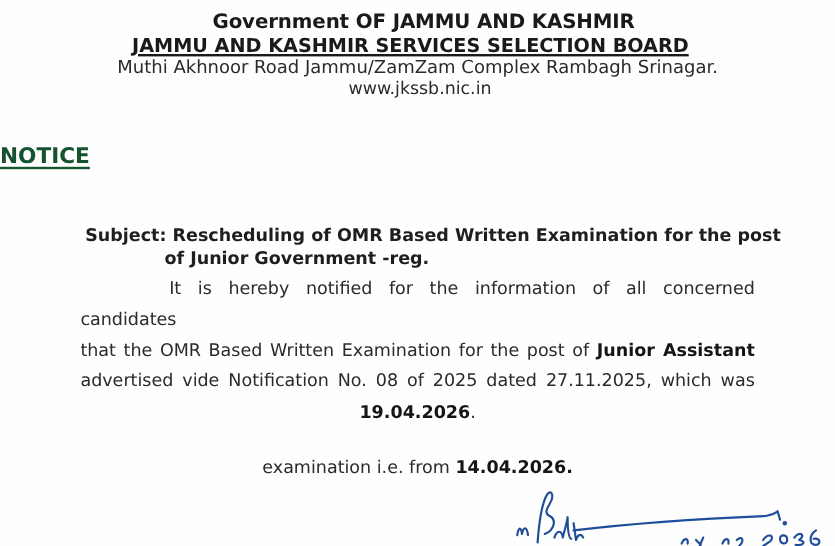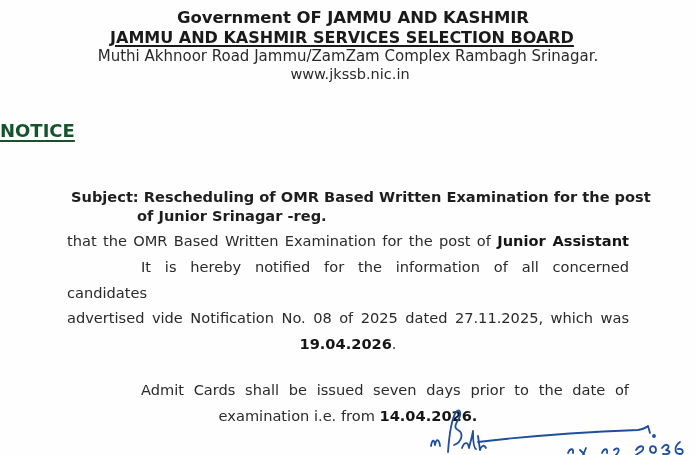--- a/index.html
+++ b/index.html
@@ -130,32 +130,31 @@
   <div class="hdr-line hdr-gov">Government OF JAMMU AND KASHMIR</div>
   <div class="hdr-line hdr-board"><span>JAMMU AND KASHMIR SERVICES SELECTION BOARD</span></div>
   <div class="hdr-line hdr-addr">Muthi Akhnoor Road Jammu/ZamZam Complex Rambagh Srinagar.</div>
   <div class="hdr-line hdr-web">www.jkssb.nic.in</div>
 
   <div class="notice-title"><span>NOTICE</span></div>
 
   <div class="subject">
     <span>Subject:</span>
     <span>Rescheduling of OMR Based Written Examination for the post</span>
-    <span class="sub2">of Junior Srinagar -reg.</span>
+    <span class="sub2">of Junior Government -reg.</span>
   </div>
 
   <div class="para para1">
+    <span class="jl"><span class="indent"></span><span>It is hereby notified for the information of all concerned candidates</span></span>
     <span class="jl"><span>that the OMR Based Written Examination for the post of</span> <span class="b">Junior Assistant</span></span>
-    <span class="jl"><span class="indent"></span><span>It is hereby notified for the information of all concerned candidates</span></span>
     <span class="jl">advertised vide Notification No. 08 of 2025 dated 27.11.2025, which was</span>
     <span class="ll"><span class="b">19.04.2026</span><span>.</span></span>
   </div>
 
   <div class="para para2">
-    <span class="jl"><span class="indent"></span><span>Admit Cards shall be issued seven days prior to the date of</span></span>
     <span class="ll"><span>examination i.e. from</span> <span class="b">14.04.2026.</span></span>
   </div>
 
   <svg class="signature" viewBox="0 0 278 57" xmlns="http://www.w3.org/2000/svg">
     <g fill="none" stroke="#1f4e9a" stroke-width="1.8" stroke-linecap="round" stroke-linejoin="round">
 
       <path d="M13,48 C14,42 16,40 17,47 C18,41 21,40 22,48"></path>
 
       <path d="M30,54 C31,40 33,22 38,14 C42,9 44,16 40,22 C37,27 36,30 40,32 C46,35 44,44 36,47"></path>
 

